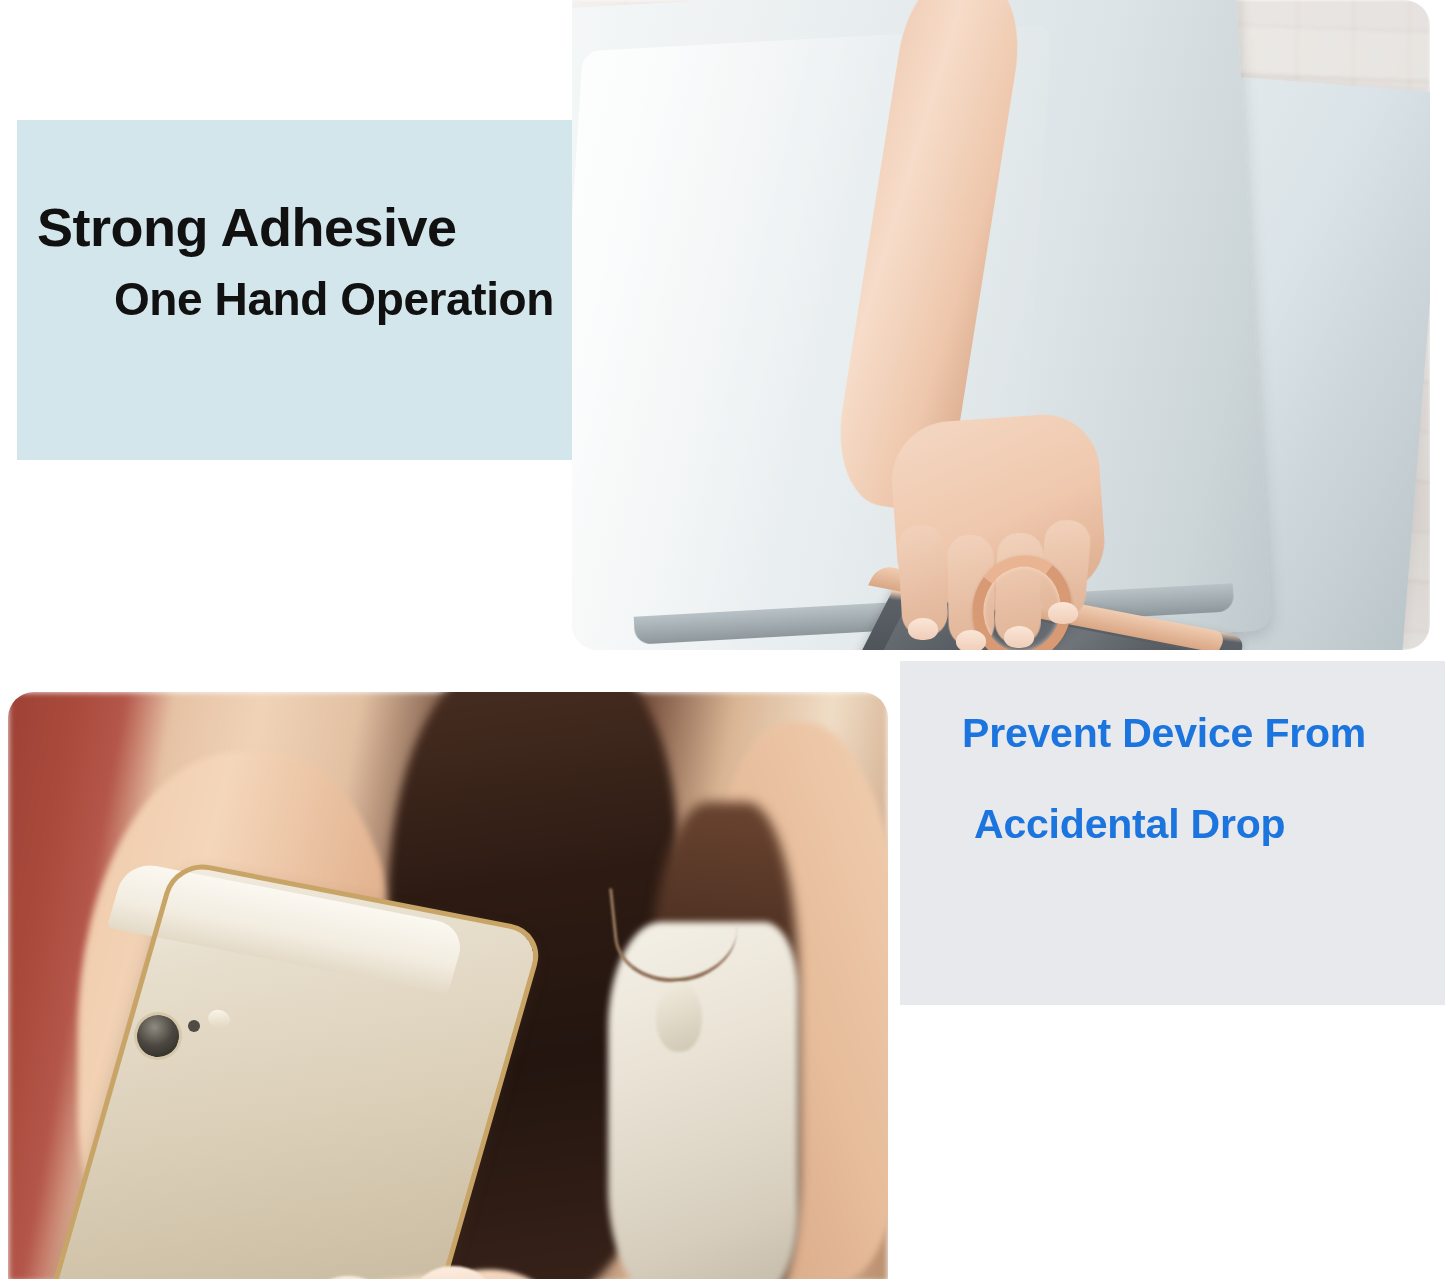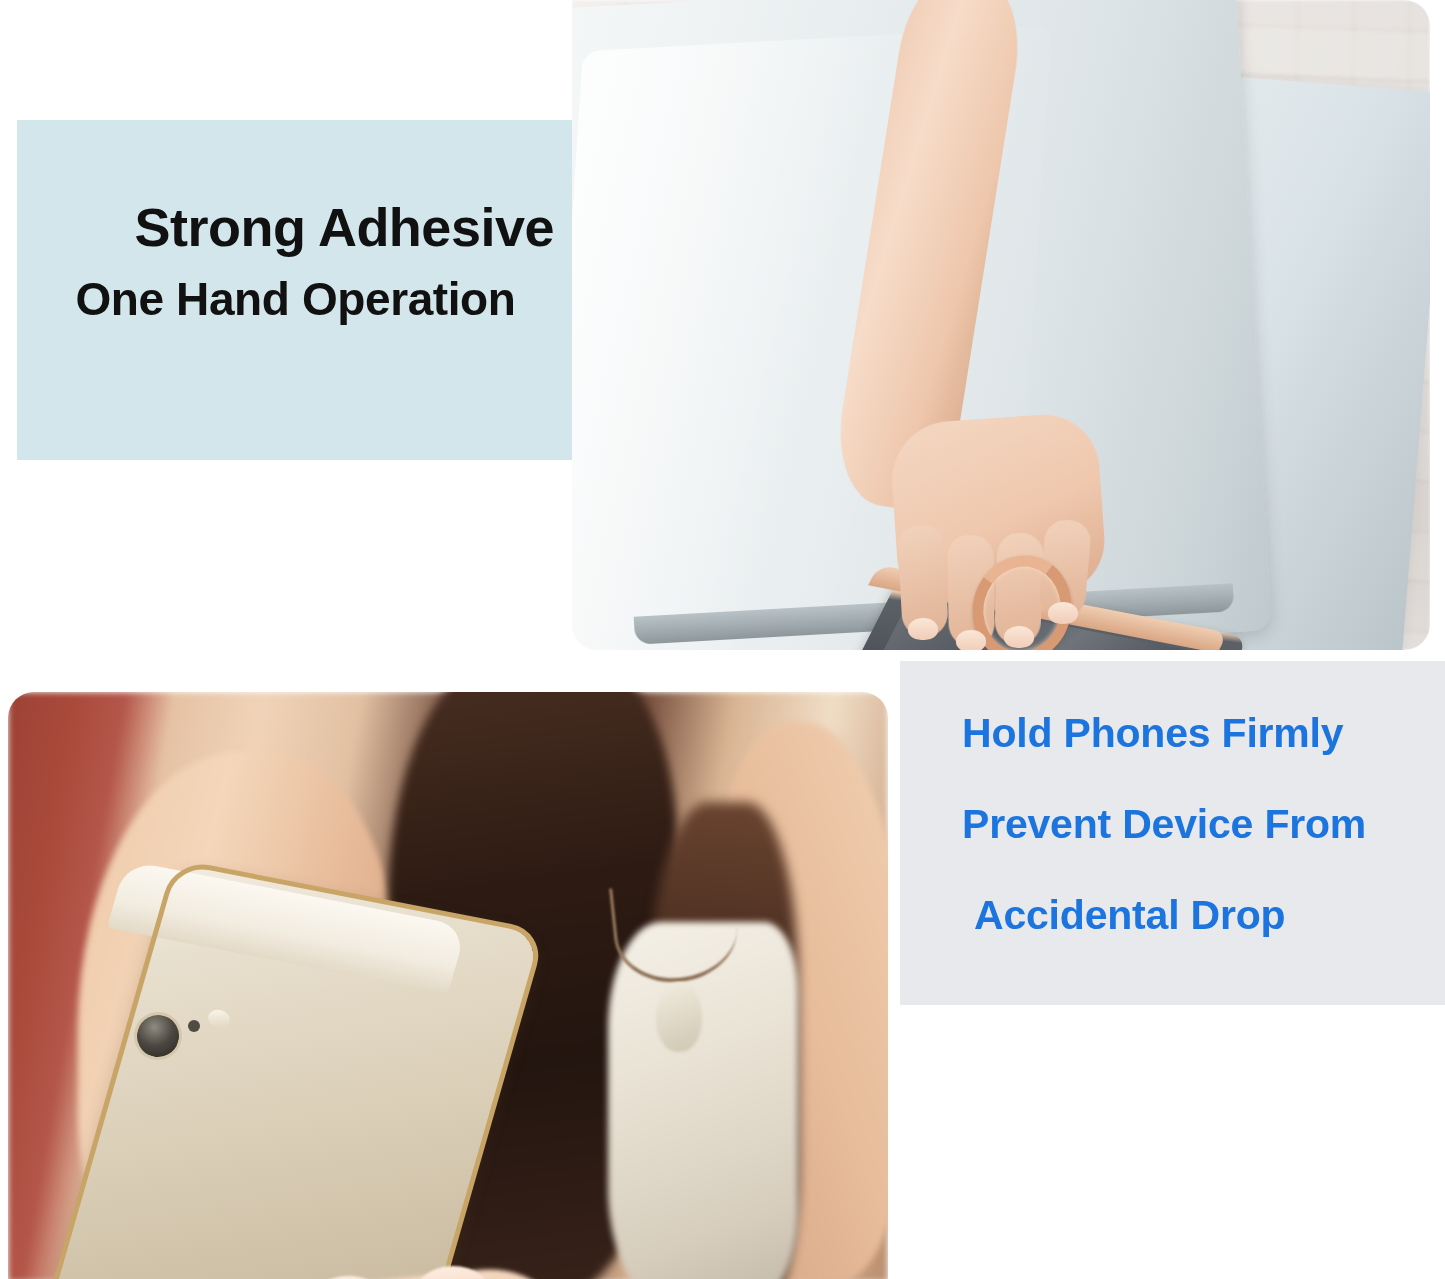--- a/index.html
+++ b/index.html
@@ -30,32 +30,32 @@
     box-sizing: border-box;
     padding: 80px 18px 0 20px;
   }
   .headline-1 {
     font-size: 54px;
     font-weight: 700;
     color: #111111;
     line-height: 1.0;
     letter-spacing: -0.5px;
     white-space: nowrap;
-    text-align: right;
+    text-align: left;
     margin: 0 0 22px 0;
     font-stretch: condensed;
   }
   .headline-2 {
     font-size: 46px;
     font-weight: 700;
     color: #111111;
     line-height: 1.0;
     letter-spacing: -0.4px;
     white-space: nowrap;
-    text-align: center;
+    text-align: right;
     margin: 0;
     font-stretch: condensed;
   }
 
   
   .panel-grey {
     position: absolute;
     left: 900px;
     top: 661px;
     width: 545px;
@@ -514,19 +514,18 @@
 
   </div>
 
   <div class="panel-blue">
     <div class="headline-1">Strong Adhesive</div>
     <div class="headline-2">One Hand Operation</div>
   </div>
 
   <div class="panel-grey">
     <ul class="bluelines">
-      <li class="blueline">Hold Phones Firmly</li>
       <li class="blueline">Prevent Device From</li>
       <li class="blueline">Accidental Drop</li>
     </ul>
   </div>
 
 </div>
 
 </body></html>

